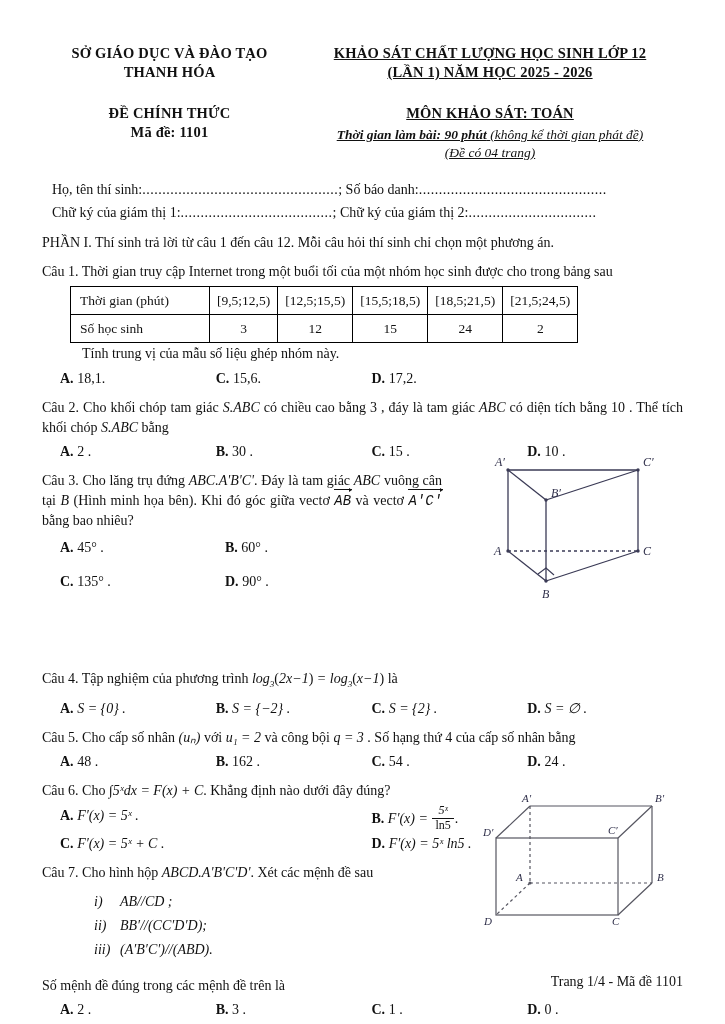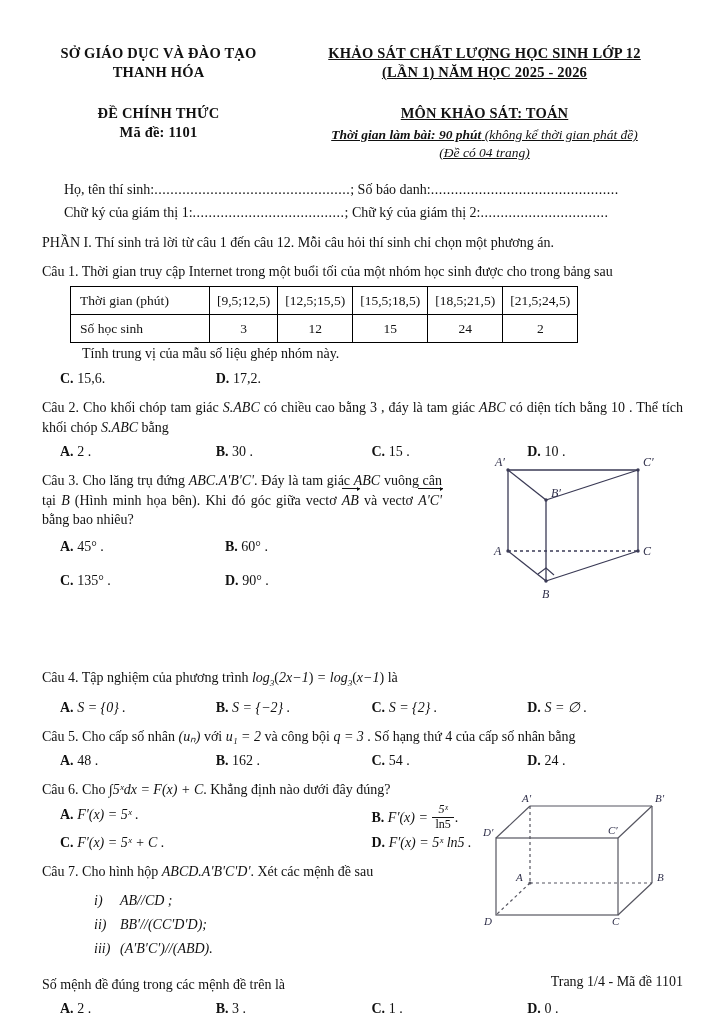--- a/index.html
+++ b/index.html
@@ -7,33 +7,33 @@
     width:725px; height:1024px;
     background:#ffffff;
     font-family:"Liberation Serif", serif;
     color:#111;
     position:relative;
     overflow:hidden;
   }
   .page { position:relative; width:725px; height:1024px; padding:0; box-sizing:border-box; }
 
   
-  .header { display:flex; padding:44px 42px 0 31px; }
+  .header { display:flex; padding:44px 42px 0 42px; }
   .hdr-left { width:255px; text-align:center; }
   .hdr-right { flex:1; text-align:center;text-decoration:underline; }
   .hdr-line { font-weight:bold; font-size:14.5px; line-height:19px; letter-spacing:.2px; }
   .hdr-sub { margin-top:22px; }
   .hdr-sub .hdr-line { font-size:14.5px; }
   .hdr-time { font-size:13.5px; line-height:19px; margin-top:2px; }
   .hdr-time b { font-style:italic; }
   .hdr-time .reg { font-style:italic; font-weight:normal; }
   .hdr-pages { font-style:italic; font-size:13.5px; line-height:18px; }
 
   
-  .candidate { margin:16px 0 0 0; padding:0 42px; }
+  .candidate { margin:16px 0 0 0; padding:0 30px; }
   .cand-row { font-size:14px; line-height:23px; padding-left:22px; }
   .dots { letter-spacing:.5px; }
 
   
   .content { padding:0 42px; }
   .para { font-size:14px; line-height:19.5px; text-align:justify; margin-top:9px; }
   .para b { font-weight:normal; }
   .qnum { font-weight:bold;margin-top:20px; }
   .math { font-style:italic; font-family:"Liberation Serif", serif; }
   .up { font-style:normal; }
@@ -62,21 +62,21 @@
   
   .mlist { padding-left:52px; margin-top:7px; }
   .mlist .mitem { font-size:14px; line-height:24px; }
   .mlist .mi { font-style:italic; display:inline-block; width:26px; }
 
   
   .frac { display:inline-block; vertical-align:middle; text-align:center; font-size:12px; line-height:1.15; margin:0 1px; position:relative; top:-1px; }
   .frac .num { display:block; padding:0 3px; }
   .frac .den { display:block; border-top:1px solid #111; padding:0 3px; }
 
-  .vec { position:relative; display:inline-block; font-style:italic; }
+  .vec { position:relative; display:inline-block; font-style:italic;font-family:Liberation Mono, monospace; }
   .vec::after { content:""; position:absolute; left:0; right:-1px; top:-3px; height:1px; background:#111; }
   .vec::before { content:""; position:absolute; right:-1px; top:-4px; width:0; height:0;
                  border-left:3px solid #111; border-top:2px solid transparent; border-bottom:2px solid transparent; }
   sub.s { font-size:9px; vertical-align:sub; }
 
   
   .footer { position:absolute; right:42px; bottom:34px; font-size:14px; }
 </style>
 </head>
 <body>
@@ -143,20 +143,21 @@
         <td>12</td>
         <td>15</td>
         <td>24</td>
         <td>2</td>
       </tr>
     </tbody>
       </table>
     <div class="tbl-note">Tính trung vị của mẫu số liệu ghép nhóm này.</div>
 
     <div class="answers ans-4">
+      <div class="ans"><b>A.</b> <span>18,1.</span></div>
       <div class="ans"><b>C.</b> <span>15,6.</span></div>
       <div class="ans"><b>D.</b> <span>17,2.</span></div>
     </div>
 
     <div class="para">
       <b class="qnum">Câu 2.</b>
       <span>Cho khối chóp tam giác</span>
       <span class="math">S.ABC</span>
       <span>có chiều cao bằng 3 , đáy là tam giác</span>
       <span class="math">ABC</span>

